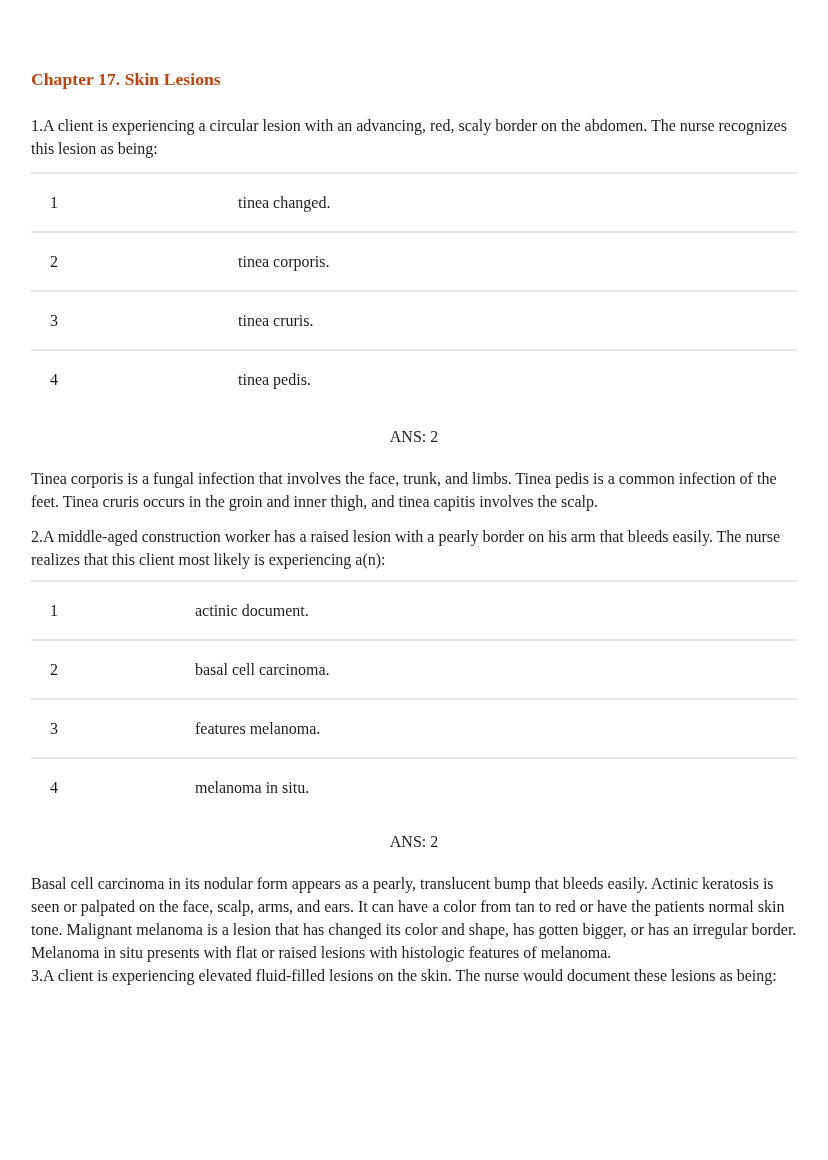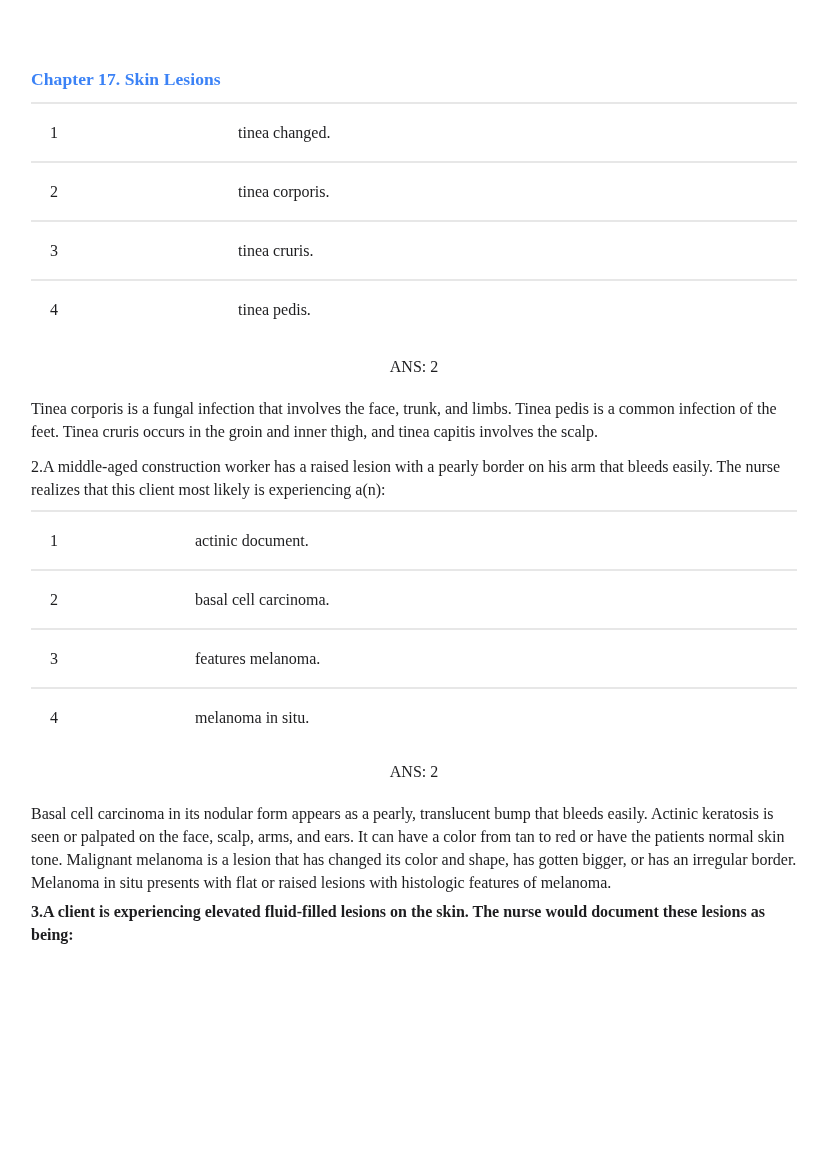--- a/index.html
+++ b/index.html
@@ -11,21 +11,21 @@
     color: #1d1d1f;
     position: relative;
     overflow: hidden;
   }
   .page {
     padding: 0 31px;
   }
   h1.chapter-title {
     font-size: 17.5px;
     font-weight: 700;
-    color: #3b82f6;
+    color: #c2410c;
     margin: 68px 0 0 0;
     line-height: 22px;
     letter-spacing: 0.1px;
   }
   p {
     font-size: 16px;
     line-height: 23px;
     margin: 0;
   }
   p.question-text   { margin-top: 24px; }
@@ -44,30 +44,31 @@
     padding-left: 19px;
   }
   .option-label {
     font-size: 16px;
   }
   p.answer          { margin-top: 17px; text-align: center; }
   p.rationale       { margin-top: 19px; }
   p.question-text.q2 { margin-top: 12px; }
   .options-table.t2  { margin-top: 9px; }
   p.answer.a2        { margin-top: 14px; }
-  p.question-text.q3 { margin-top: 6px; font-weight: bold; }
+  p.question-text.q3 { margin-top: 0; }
 </style>
 </head>
 <body>
 
 <div class="page">
 
   <h1 class="chapter-title">Chapter 17. Skin Lesions</h1>
 
   <section>
+    <p class="question-text">1.A client is experiencing a circular lesion with an advancing, red, scaly border on the abdomen. The nurse recognizes this lesion as being:</p>
 
     <div class="options-table cols-wide">
       <div class="option-row">
         <span class="option-number">1</span>
         <span class="option-label">tinea changed.</span>
       </div>
       <div class="option-row">
         <span class="option-number">2</span>
         <span class="option-label">tinea corporis.</span>
       </div>

